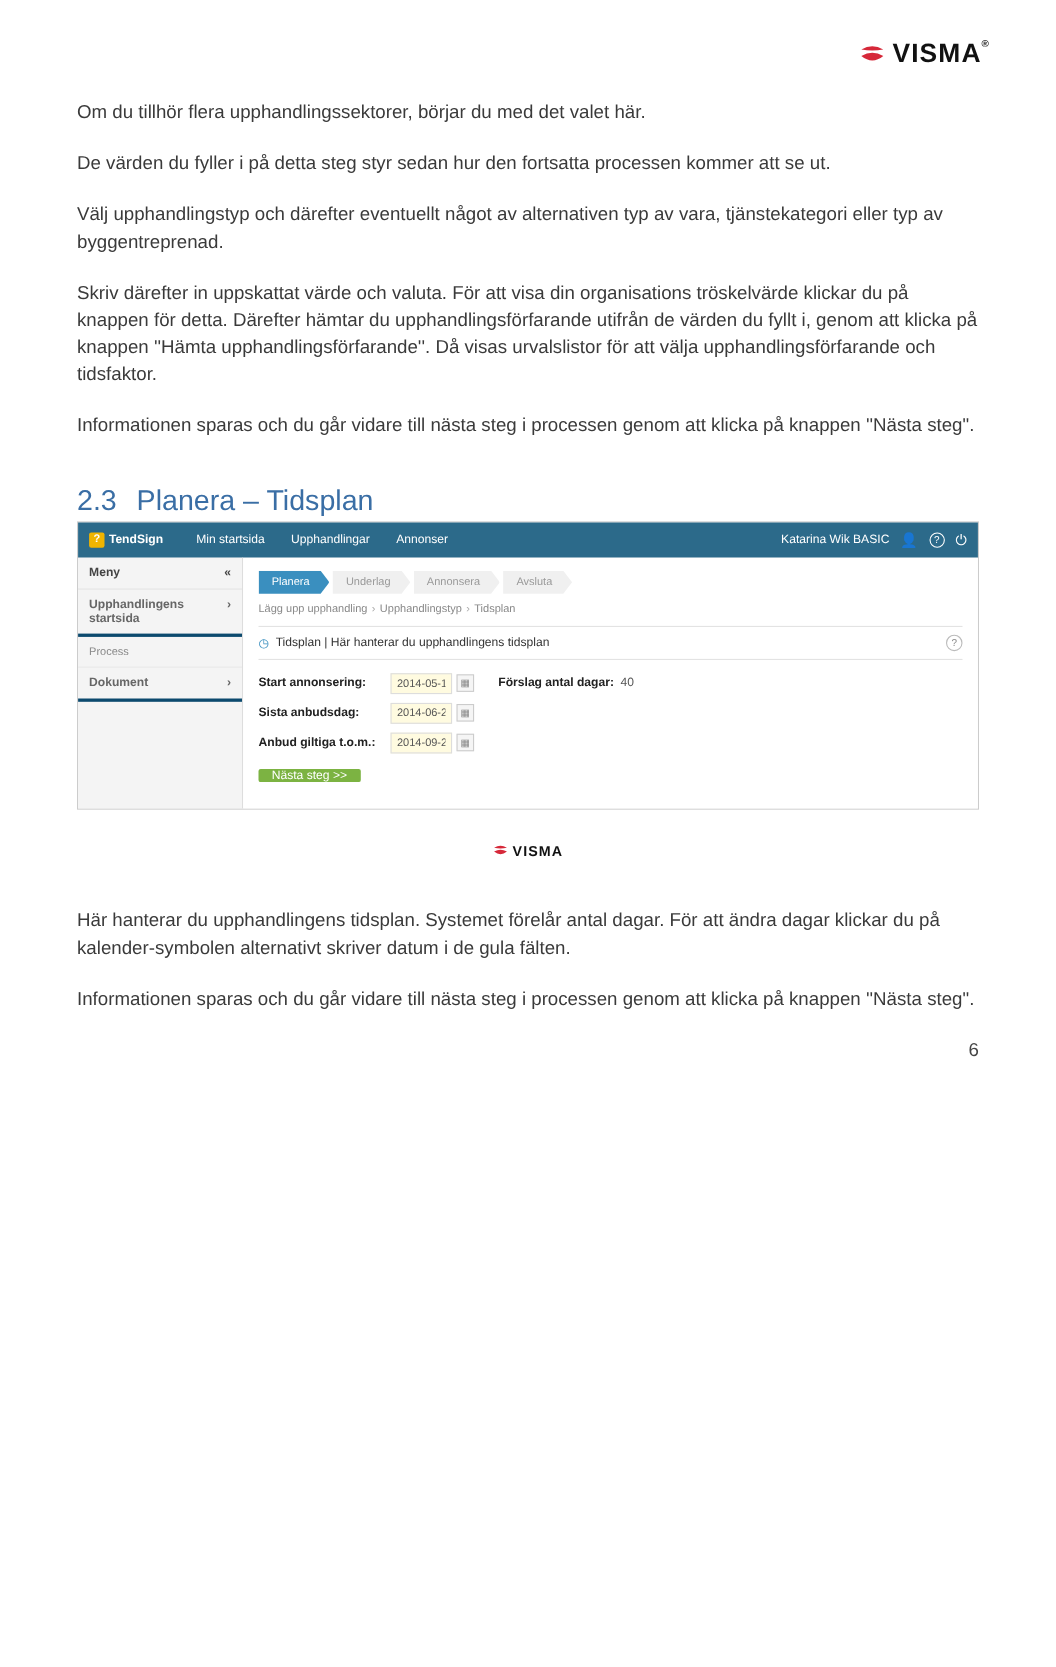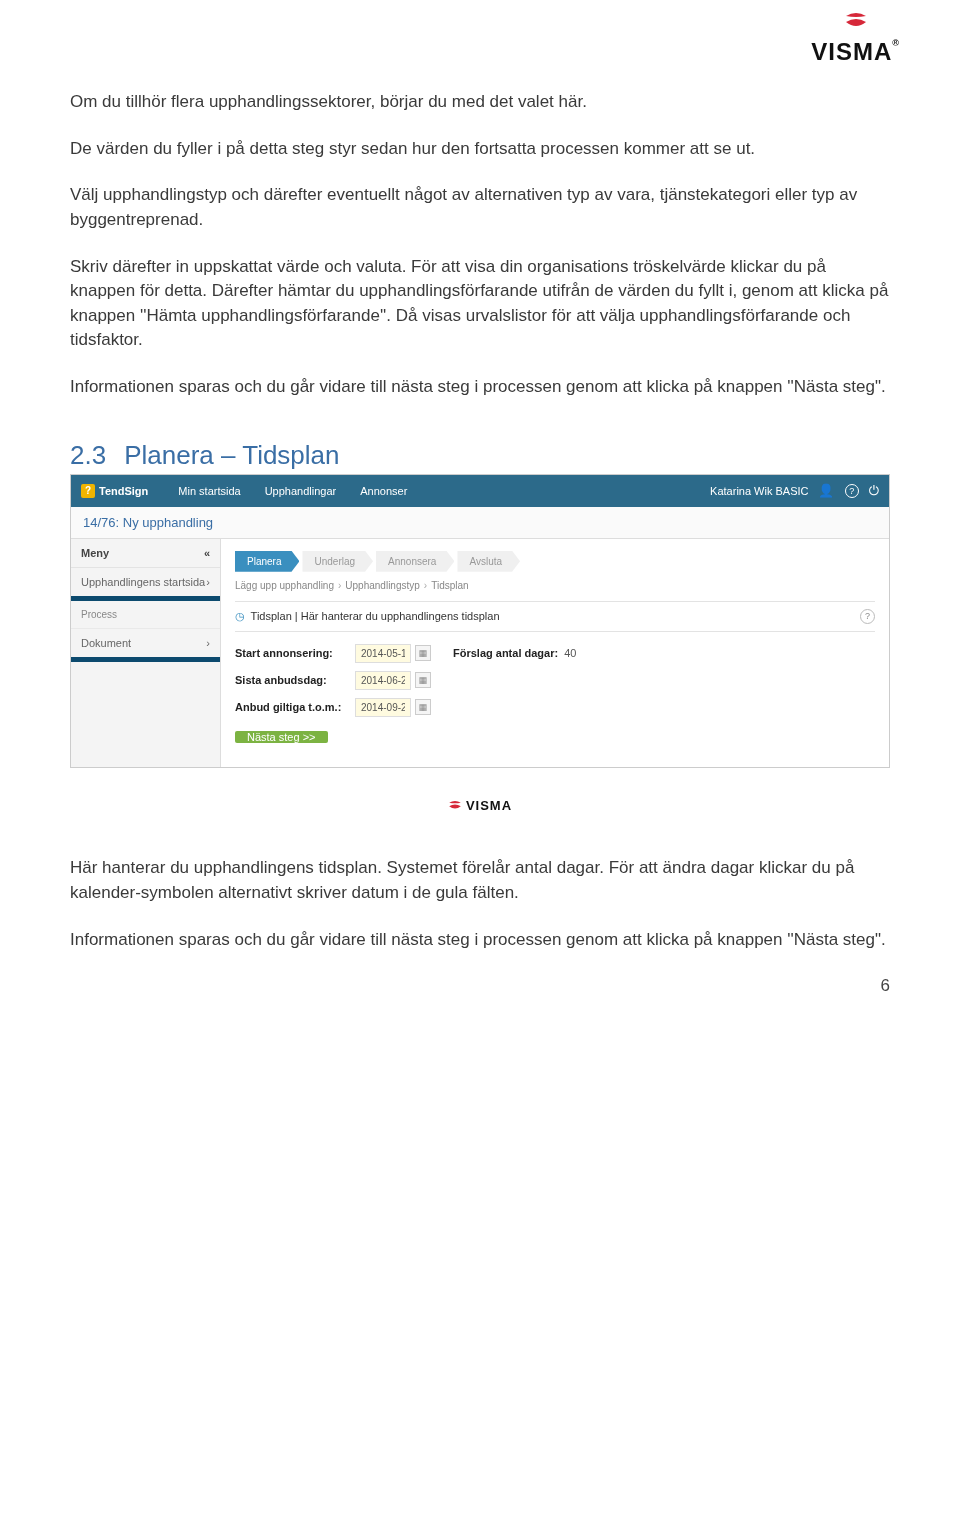--- a/index.html
+++ b/index.html
@@ -7,24 +7,23 @@
     font-family: Arial, Helvetica, sans-serif;
     background: #fff;
     color: #333;
     width: 960px;
     margin: 0 auto;
     padding: 30px 70px 40px 70px;
     position: relative;
   }
   .logo-top {
     position: absolute;
-    top: 8px; right: 60px;
+    top: 35px; right: 60px;
     display: flex; align-items: center;
     gap: 6px;
-    flex-direction: column;
   }
   .logo-mark {
     width: 24px; height: 24px;
   }
   .logo-text {
     font-size: 24px;
     font-weight: 900;
     letter-spacing: 1px;
     color: #111;
   }
@@ -95,22 +94,23 @@
     padding: 8px 10px;
     font-weight: bold;
     color: #444;
     display: flex; justify-content: space-between;
     border-bottom: 1px solid #e3e3e3;
   }
   .side-item {
     padding: 8px 10px;
     color: #666;
     display: flex; justify-content: space-between;
-    border-bottom: 5px solid #0c4a6e;
+    border-bottom: 3px solid #0c4a6e;
     cursor: pointer;
+    font-weight: bold;
   }
   .side-group {
     padding: 8px 10px;
     color: #888;
     border-bottom: 1px solid #e9e9e9;
     font-size: 10px;
   }
   .app-main {
     flex: 1;
     background: #fff;
@@ -240,21 +240,20 @@
       <span>Upphandlingar</span>
       <span>Annonser</span>
     </div>
     <div class="app-topbar-right">
       <span>Katarina Wik BASIC</span>
       <span style="font-size:13px">👤</span>
       <span class="icon-ring">?</span>
       <span style="font-size:13px">⏻</span>
     </div>
   </div>
-  <div class="app-subheader">14/76: Ny upphandling</div>
   <div class="app-body">
     <div class="app-sidebar">
       <div class="side-head">
         <span>Meny</span>
           <span>«</span>
       </div>
       <div class="side-item">
         <span>Upphandlingens startsida</span>
           <span>›</span>
       </div>

